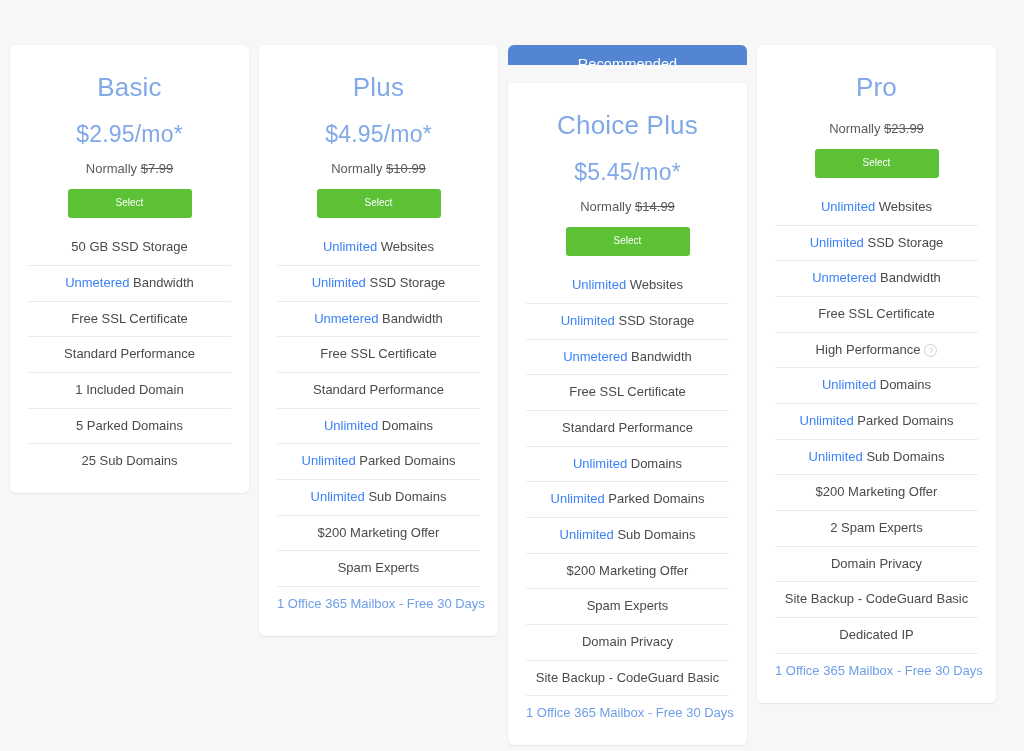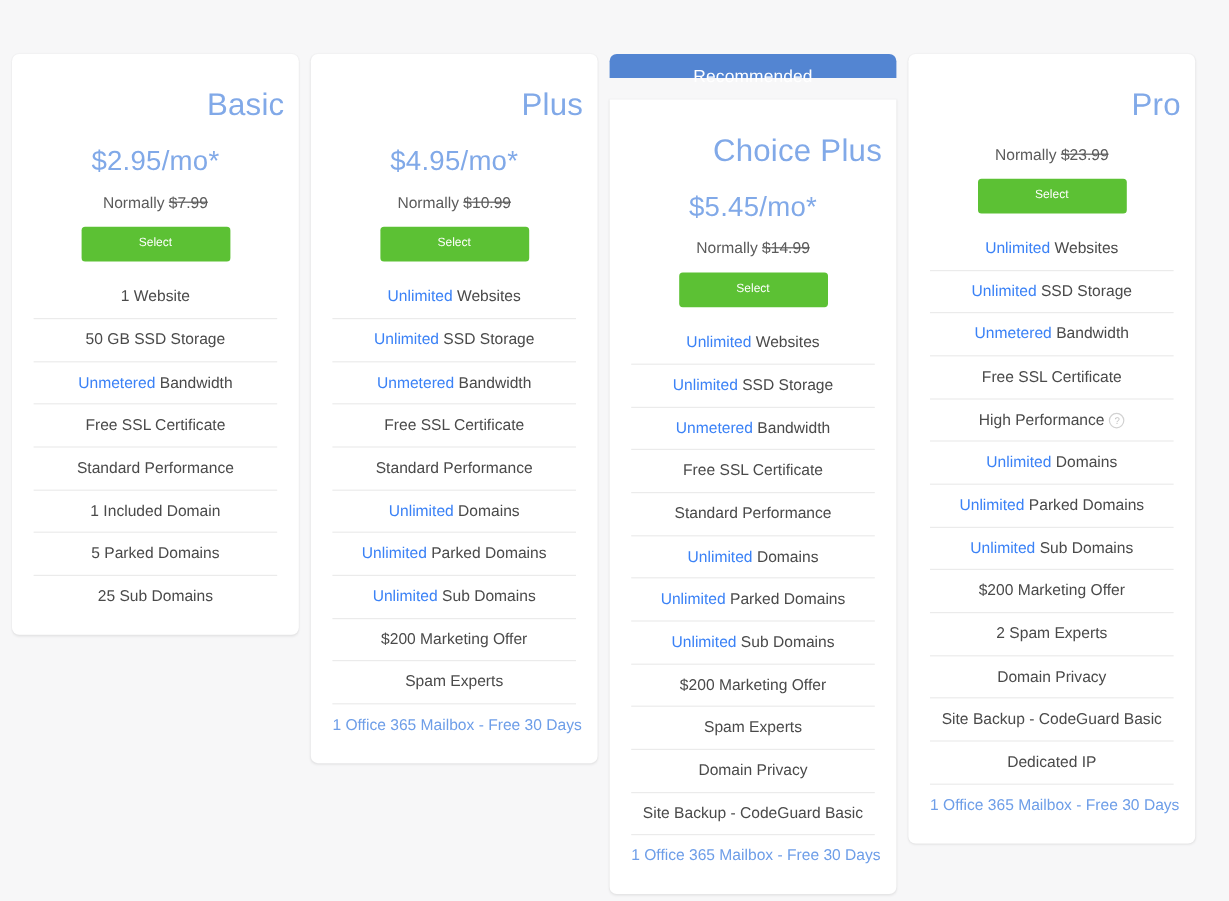--- a/index.html
+++ b/index.html
@@ -67,21 +67,20 @@
     padding: 28px 12px 0 12px;
     text-align: center;
   }
   .plan-name {
     color: #81a9e8;
     font-size: 26px;
     font-weight: 400;
     line-height: 1.1;
     margin: 0 0 20px 0;
     letter-spacing: .2px;
-    text-align: right;
   }
   .plan-price {
     color: #81a9e8;
     font-size: 23px;
     font-weight: 400;
     line-height: 1.1;
     margin: 0 0 15px 0;
     letter-spacing: .2px;
   }
   .plan-normally {
@@ -155,21 +154,20 @@
 
 <div class="plans" id="plans">
     <div class="plan col-basic first">
       <div class="plan-head">
         <h2 class="plan-name">Basic</h2>
         <div class="plan-price">$2.95/mo*</div>
         <div class="plan-normally"><span>Normally</span> <span class="old">$7.99</span></div>
         <button class="select-btn">Select</button>
       </div>
       <ul class="features">
-        <li class="feature"><span>1 Website</span></li>
         <li class="feature"><span>50 GB SSD Storage</span></li>
         <li class="feature"><span class="hl">Unmetered</span> <span>Bandwidth</span></li>
         <li class="feature"><span>Free SSL Certificate</span></li>
         <li class="feature"><span>Standard Performance</span></li>
         <li class="feature"><span>1 Included Domain</span></li>
         <li class="feature"><span>5 Parked Domains</span></li>
         <li class="feature"><span>25 Sub Domains</span></li>
       </ul>
     </div>
     <div class="plan col-plus">

